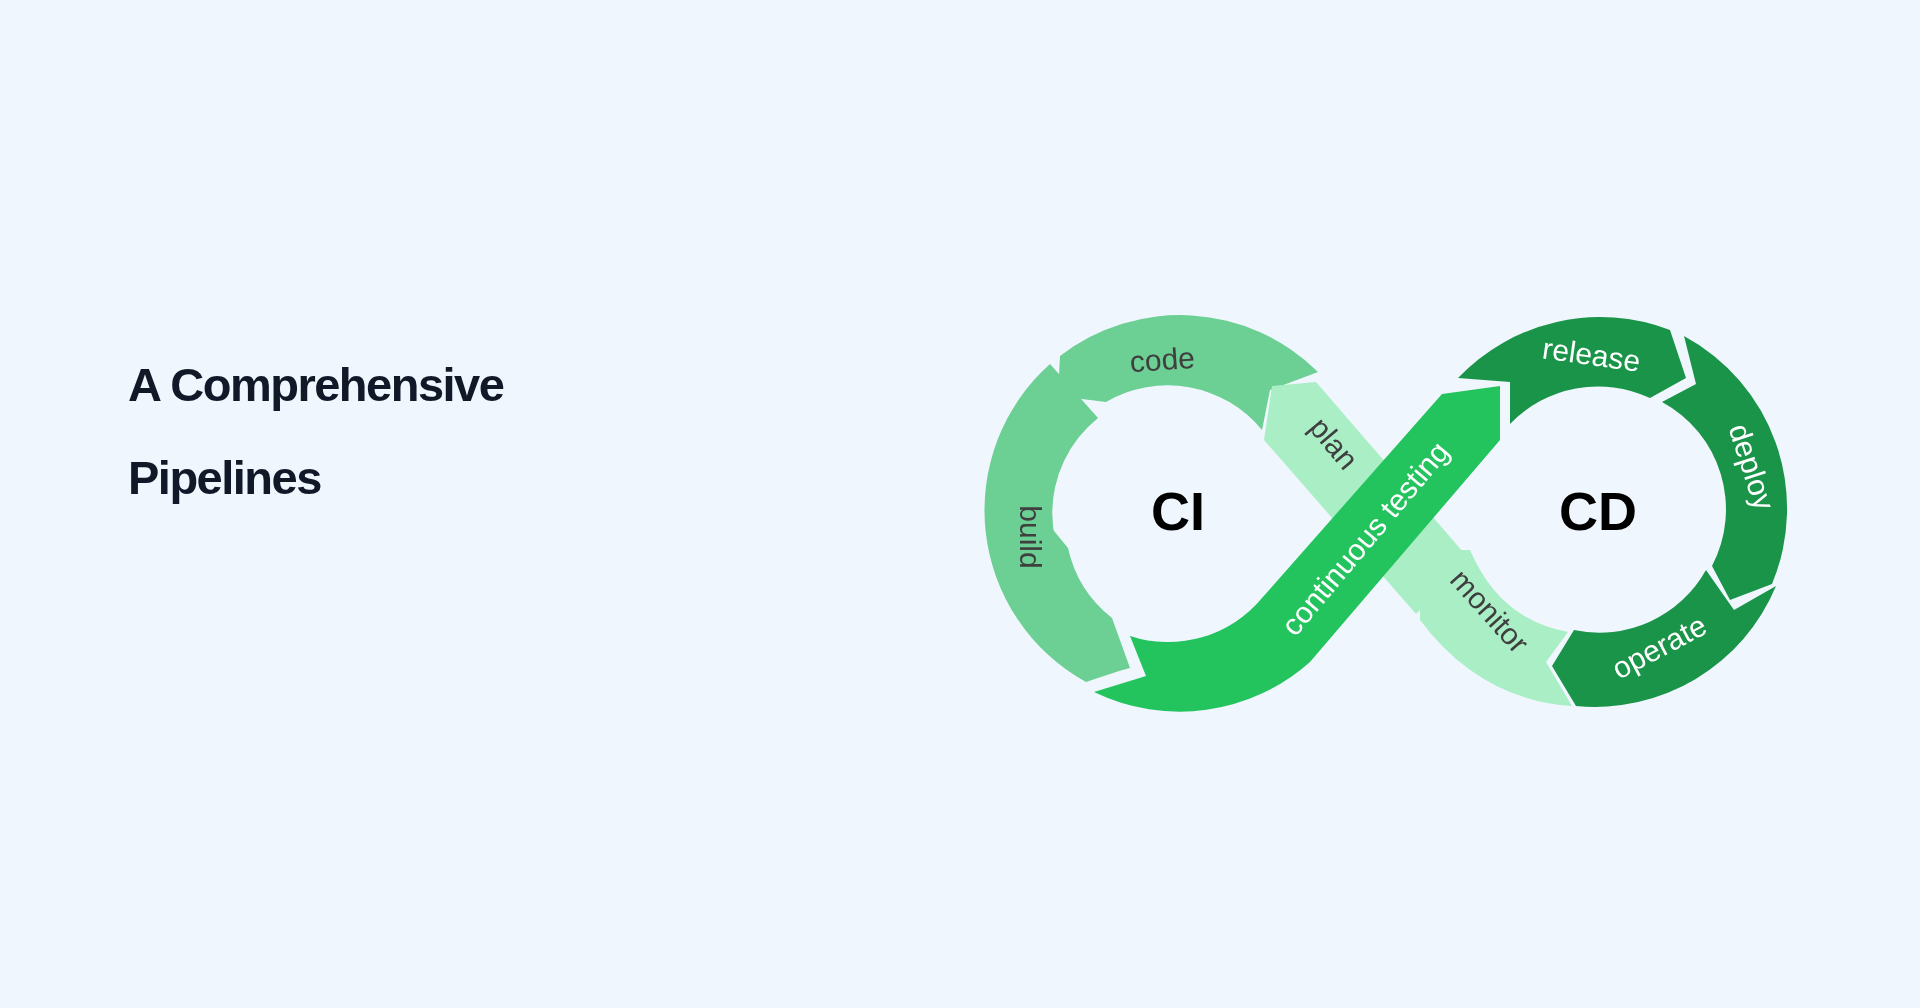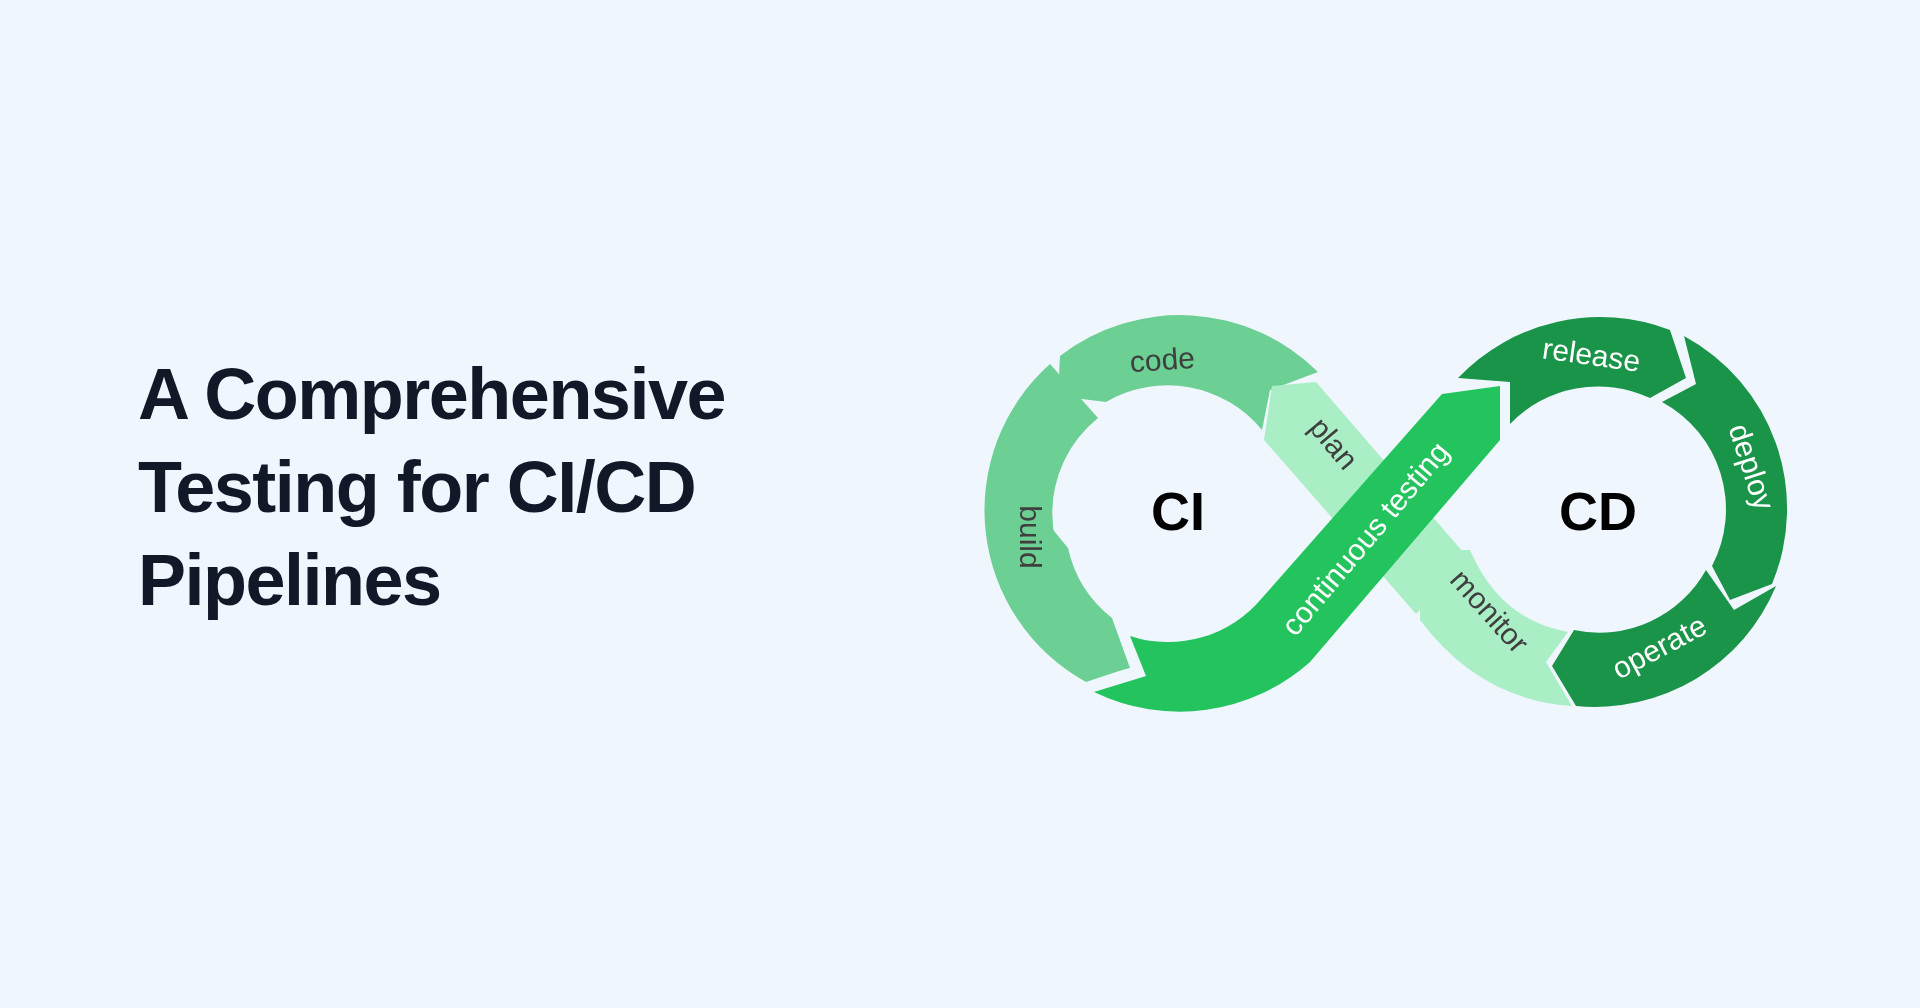--- a/index.html
+++ b/index.html
@@ -1,28 +1,27 @@
 <!DOCTYPE html>
 <html><head>
 <meta charset="utf-8">
 <style>
   html,body{margin:0;padding:0;}
   body{width:1920px;height:1008px;background:#f0f6fd;position:relative;overflow:hidden;font-family:"Liberation Sans","DejaVu Sans",sans-serif;}
-  .title{position:absolute;left:124px;top:334px;width:720px;margin:14px;font-family:"Liberation Sans",sans-serif;font-weight:700;font-size:72px;line-height:93px;letter-spacing:-1.5px;color:#111827;}
+  .title{position:absolute;left:124px;top:334px;width:720px;margin:4px;font-family:"Liberation Sans",sans-serif;font-weight:700;font-size:47px;line-height:93px;letter-spacing:-1.5px;color:#111827;}
   .title span{display:block;}
   svg.diagram{position:absolute;left:0;top:0;}
   .lbl{font-family:"Liberation Sans",sans-serif;font-size:30px;}
   .big{font-family:"Liberation Sans",sans-serif;font-weight:700;font-size:54px;fill:#000;}
 </style>
 </head>
 <body>
 
 <h1 class="title">
   <span>A Comprehensive</span>
-  <span>Testing for CI/CD</span>
   <span>Pipelines</span>
 </h1>
 
 <svg class="diagram" width="1920" height="1008" viewBox="0 0 1920 1008">
 
   <path fill="#6ccf93" d="M 1050 364 A 196 196 0 0 0 1086 682 L 1128 668 L 1100 610 A 122 122 0 0 1 1098 418 Z"></path>
 
   <path fill="#6ccf93" d="M 1004 470 A 196 196 0 0 0 1090 678 L 1130 668 L 1112 618 A 122 122 0 0 1 1068 548 Z"></path>
 
   <path fill="#6ccf93" d="M 1060 356 A 196 196 0 0 1 1318 372 L 1270 390 L 1262 430 A 122 122 0 0 0 1106 402 L 1058 396 Z"></path>

